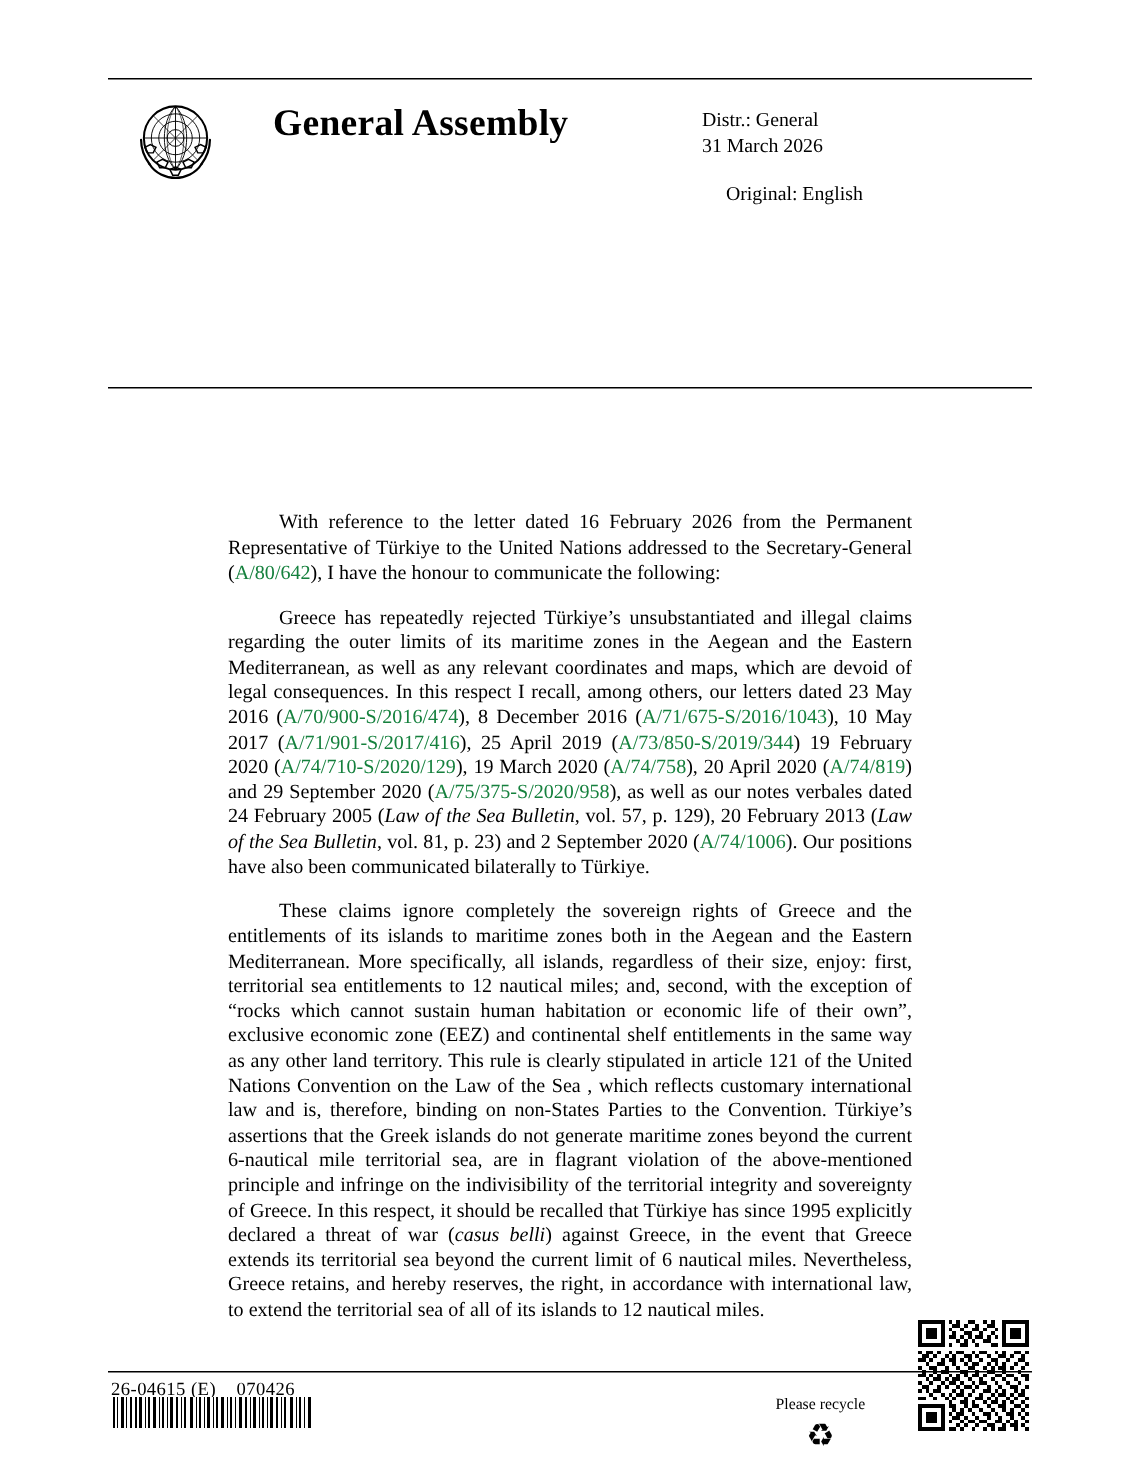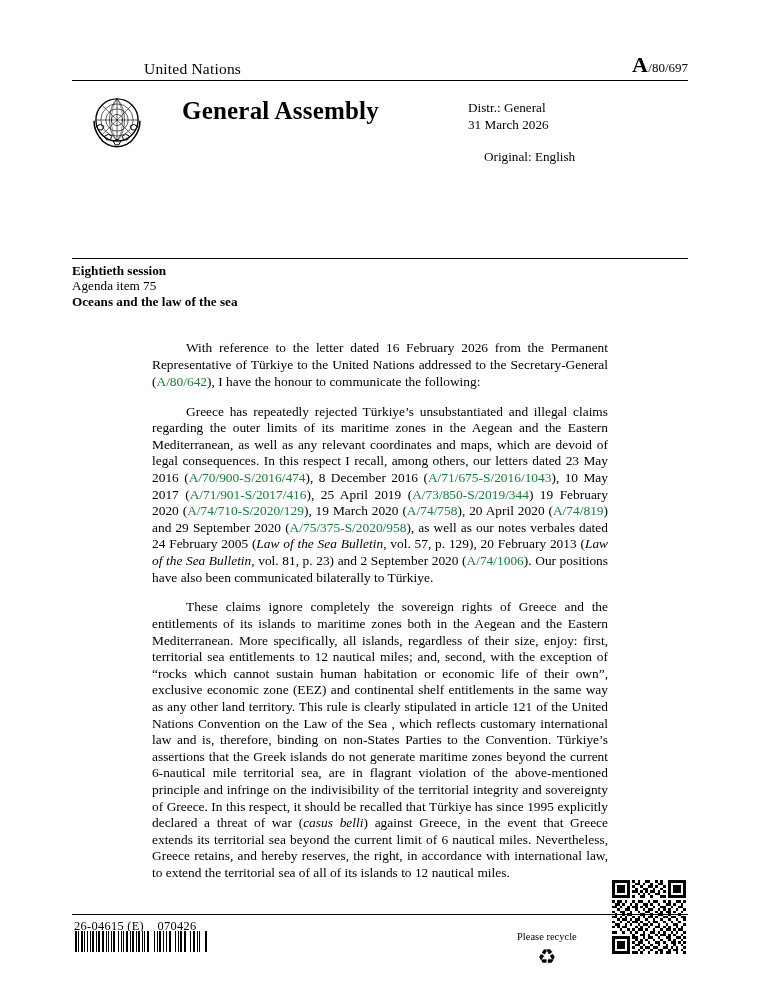--- a/index.html
+++ b/index.html
@@ -178,26 +178,20 @@
     width: 74px;
     height: 74px;
   }
 </style>
 </head>
 <body>
 
 <div class="page">
 
   <div class="masthead">
-    <div class="mast-top">
-      <div class="un-name">United Nations</div>
-      <div class="symbol">
-        <span class="big">A</span><span>/80/697</span>
-      </div>
-    </div>
     <div class="mast-rule"></div>
 
     <div class="mast-body">
 
       <svg class="emblem" viewBox="0 0 100 100">
         <circle cx="50" cy="50" r="34" fill="none" stroke="#000" stroke-width="2.2"></circle>
         <circle cx="50" cy="50" r="26" fill="none" stroke="#000" stroke-width="1"></circle>
         <circle cx="50" cy="50" r="18" fill="none" stroke="#000" stroke-width="1"></circle>
         <circle cx="50" cy="50" r="9" fill="none" stroke="#000" stroke-width="1"></circle>
         <line x1="16" y1="50" x2="84" y2="50" stroke="#000" stroke-width="1"></line>
@@ -228,25 +222,20 @@
 
       <div class="distr">
         <div>Distr.: General</div>
         <div>31 March 2026</div>
       </div>
       <div class="original">Original: English</div>
     </div>
   </div>
 
   <div class="session-rule"></div>
-  <div class="session">
-    <div class="b">Eightieth session</div>
-    <div>Agenda item 75</div>
-    <div class="b">Oceans and the law of the sea</div>
-  </div>
 
   <div class="content">
 
 
     <p class="para"><span>With reference to the letter dated 16 February 2026 from the Permanent Representative of Türkiye to the United Nations addressed to the Secretary-General (</span><span class="ref">A/80/642</span><span>), I have the honour to communicate the following:</span></p>
 
     <p class="para"><span>Greece has repeatedly rejected Türkiye’s unsubstantiated and illegal claims regarding the outer limits of its maritime zones in the Aegean and the Eastern Mediterranean, as well as any relevant coordinates and maps, which are devoid of legal consequences. In this respect I recall, among others, our letters dated 23 May 2016 (</span><span class="ref">A/70/900-S/2016/474</span><span>), 8 December 2016 (</span><span class="ref">A/71/675-S/2016/1043</span><span>), 10 May 2017 (</span><span class="ref">A/71/901-S/2017/416</span><span>), 25 April 2019 (</span><span class="ref">A/73/850-S/2019/344</span><span>) 19 February 2020 (</span><span class="ref">A/74/710-S/2020/129</span><span>), 19 March 2020 (</span><span class="ref">A/74/758</span><span>), 20 April 2020 (</span><span class="ref">A/74/819</span><span>) and 29 September 2020 (</span><span class="ref">A/75/375-S/2020/958</span><span>), as well as our notes verbales dated 24 February 2005 (</span><span class="it">Law of the Sea Bulletin</span><span>, vol. 57, p. 129), 20 February 2013 (</span><span class="it">Law of the Sea Bulletin</span><span>, vol. 81, p. 23) and 2 September 2020 (</span><span class="ref">A/74/1006</span><span>). Our positions have also been communicated bilaterally to Türkiye.</span></p>
 
     <p class="para"><span>These claims ignore completely the sovereign rights of Greece and the entitlements of its islands to maritime zones both in the Aegean and the Eastern Mediterranean. More specifically, all islands, regardless of their size, enjoy: first, territorial sea entitlements to 12 nautical miles; and, second, with the exception of “rocks which cannot sustain human habitation or economic life of their own”, exclusive economic zone (EEZ) and continental shelf entitlements in the same way as any other land territory. This rule is clearly stipulated in article 121 of the United Nations Convention on the Law of the Sea , which reflects customary international law and is, therefore, binding on non-States Parties to the Convention. Türkiye’s assertions that the Greek islands do not generate maritime zones beyond the current 6-nautical mile territorial sea, are in flagrant violation of the above-mentioned principle and infringe on the indivisibility of the territorial integrity and sovereignty of Greece. In this respect, it should be recalled that Türkiye has since 1995 explicitly declared a threat of war (</span><span class="it">casus belli</span><span>) against Greece, in the event that Greece extends its territorial sea beyond the current limit of 6 nautical miles. Nevertheless, Greece retains, and hereby reserves, the right, in accordance with international law, to extend the territorial sea of all of its islands to 12 nautical miles.</span></p>
 

